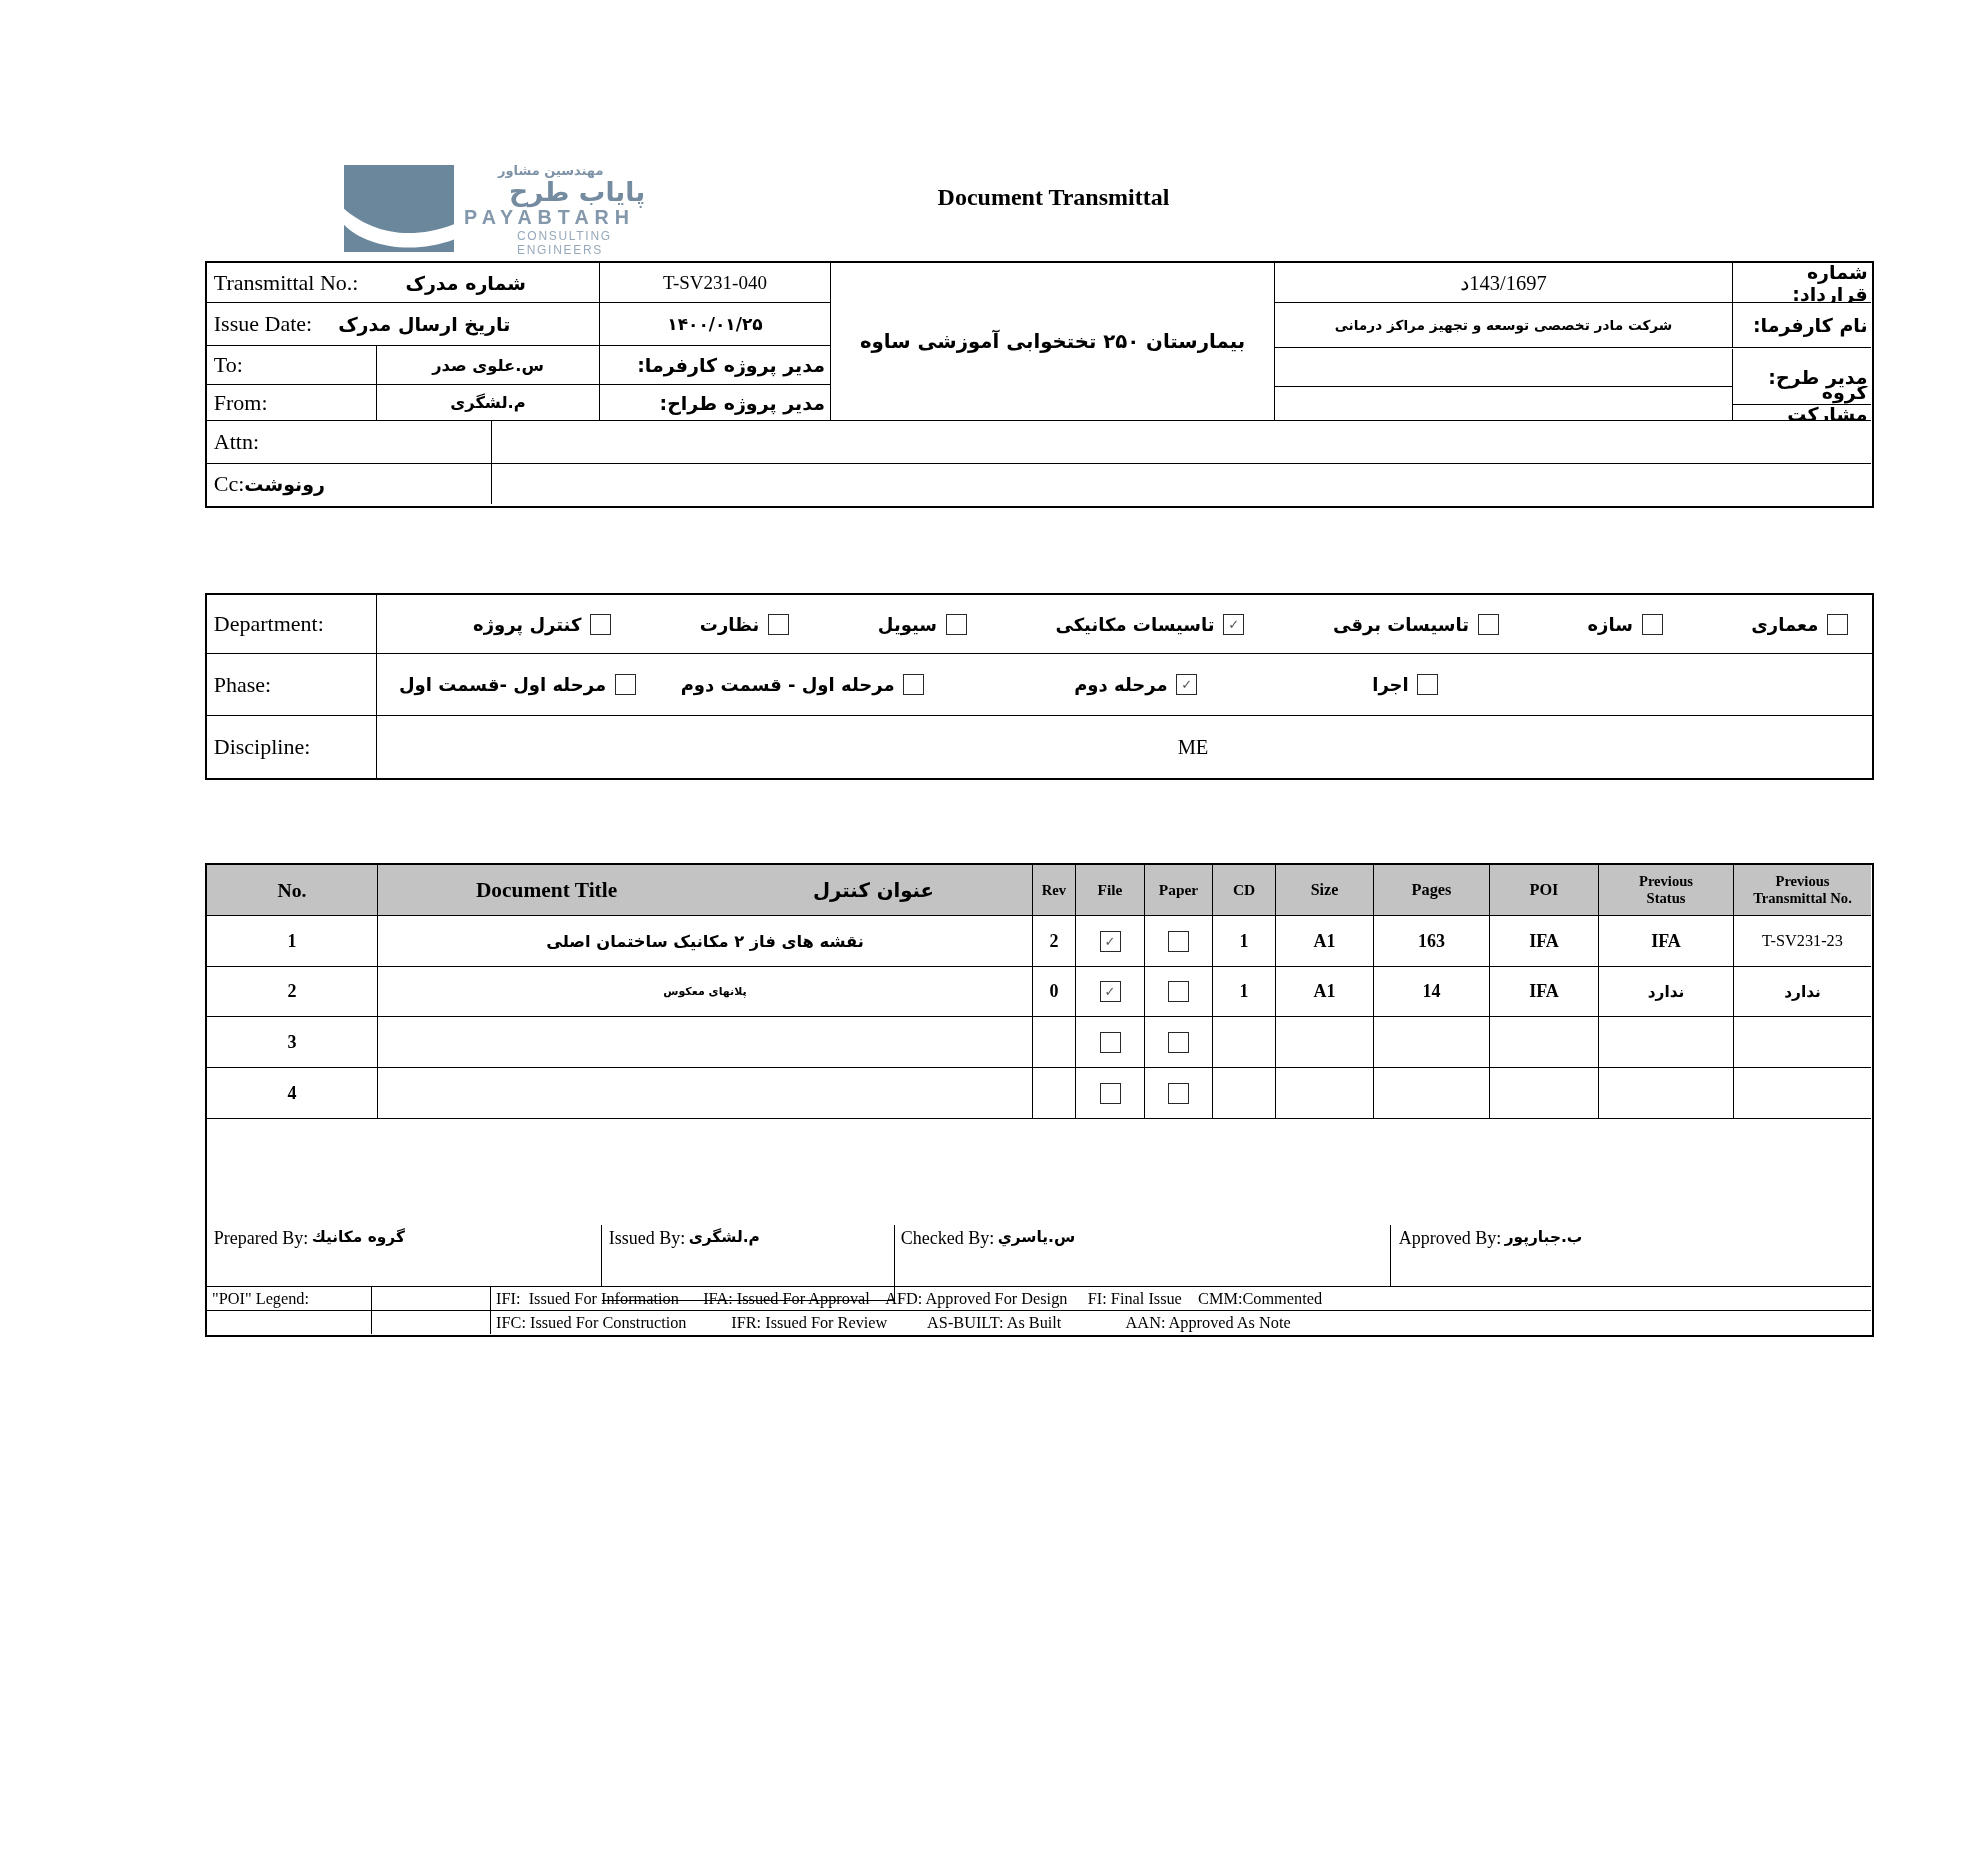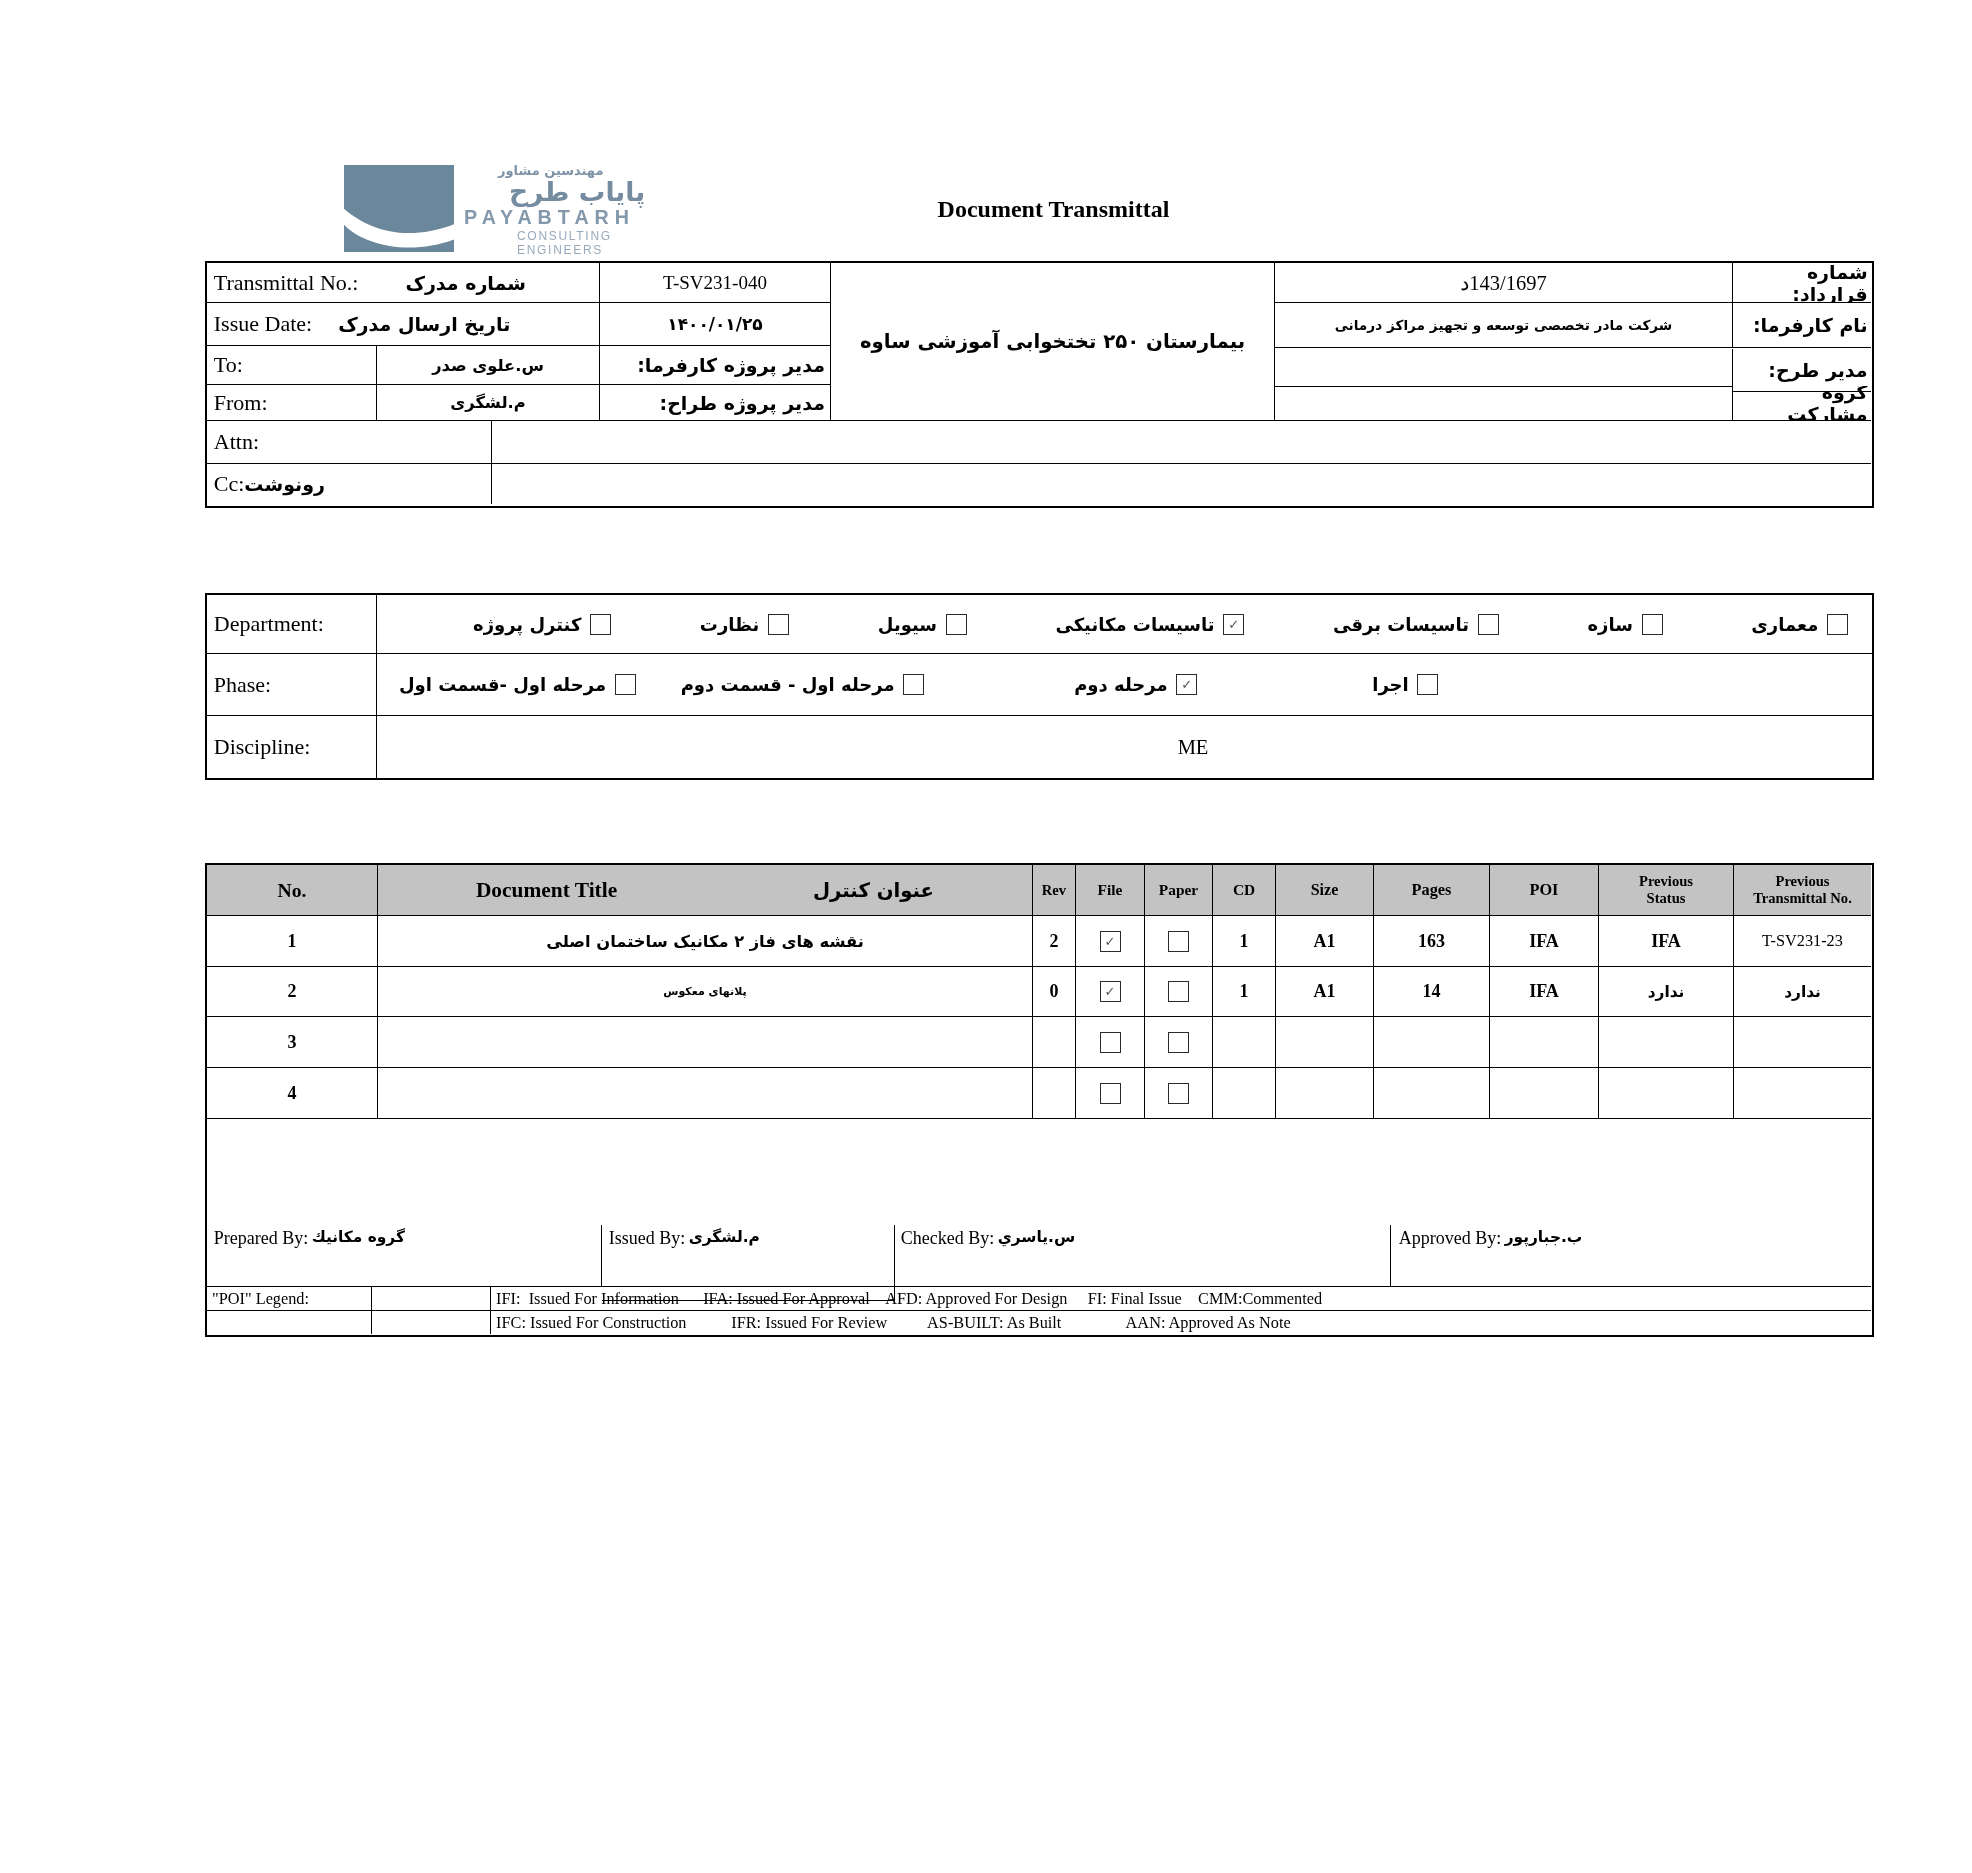--- a/index.html
+++ b/index.html
@@ -41,21 +41,21 @@
       <path d="M -4 48 C 26 76, 72 92, 132 68 L 132 86 C 78 108, 18 94, -4 66 Z" fill="#ffffff"></path>
     </svg>
   </div>
   <div class="abs" style="left:120px;top:0;width:218px;height:94px;">
     <div class="fa" style="text-align:left;padding-left:34px;font-size:13px;color:#7e93a7;font-weight:bold;">مهندسین مشاور</div>
     <div class="fa" style="text-align:left;padding-left:45px;font-size:26.5px;color:#748ba0;font-weight:bold;line-height:1.05;">پایاب طرح</div>
     <div class="en" style="font-size:19.7px;letter-spacing:6px;color:#8398ab;font-weight:bold;font-family:'Liberation Sans',sans-serif;">PAYABTARH</div>
     <div class="en" style="font-size:12px;letter-spacing:1.7px;color:#97a9ba;padding-left:53px;font-family:'Liberation Sans',sans-serif;">CONSULTING ENGINEERS</div>
   </div>
 </div>
-<div class="abs en" style="left:865px;top:184px;width:377px;text-align:center;font-size:24px;font-weight:bold;margin-top:12px;">Document Transmittal</div>
+<div class="abs en" style="left:865px;top:184px;width:377px;text-align:center;font-size:24px;font-weight:bold;">Document Transmittal</div>
 
 <div class="tbl" style="left:205px;top:261px;width:1669px;height:247px;">
 
   <div class="cell pad" style="left:0;top:0;width:393px;height:40px;gap:47px;">
     <span class="en lbl-en">Transmittal No.:</span>
     <span class="fa lbl-fa">شماره مدرک</span>
   </div>
   <div class="cell center val en" style="left:393px;top:0;width:231px;height:40px;">T-SV231-040</div>
 
   <div class="cell pad" style="left:0;top:40px;width:393px;height:43px;gap:26px;">
@@ -74,21 +74,21 @@
 
   <div class="cell center fa" style="left:624px;top:0;width:444px;height:158px;font-weight:bold;font-size:19.7px;">بیمارستان ۲۵۰ تختخوابی آموزشی ساوه</div>
 
   <div class="cell center en" style="left:1068px;top:0;width:458px;height:40px;font-size:20.5px;direction:rtl;">143/1697د</div>
   <div class="cell no-br fa lbl-fa" style="left:1526px;top:0;width:138px;height:40px;justify-content:flex-start;padding:0 3.4px;">شماره قرارداد:</div>
   <div class="cell center fa" style="left:1068px;top:40px;width:458px;height:45px;font-weight:bold;font-size:13.7px;">شرکت مادر تخصصی توسعه و تجهیز مراکز درمانی</div>
   <div class="cell no-br fa lbl-fa" style="left:1526px;top:40px;width:138px;height:45px;justify-content:flex-start;padding:0 3.4px;">نام کارفرما:</div>
   <div class="cell" style="left:1068px;top:86px;width:458px;height:38px;">
       <span></span>
     </div>
-  <div class="cell no-br fa lbl-fa" style="left:1526px;top:86px;width:138px;height:43px;justify-content:flex-start;padding:0 3.4px;">مدیر طرح:</div>
+  <div class="cell no-br fa lbl-fa" style="left:1526px;top:86px;width:138px;height:56px;justify-content:flex-start;padding:0 3.4px;">مدیر طرح:</div>
   <div class="cell" style="left:1068px;top:123px;width:458px;height:35px;">
       <span></span>
     </div>
   <div class="cell no-br fa lbl-fa" style="left:1526px;top:123px;width:138px;height:35px;justify-content:flex-start;padding:0 3.4px;">گروه مشارکت</div>
 
   <div class="cell pad en lbl-en" style="left:0;top:158px;width:285px;height:43px;">Attn:</div>
   <div class="cell no-br" style="left:285px;top:158px;width:1379px;height:43px;">
       <span></span>
     </div>
   <div class="cell pad no-bb" style="left:0;top:201px;width:285px;height:40px;gap:0;">

